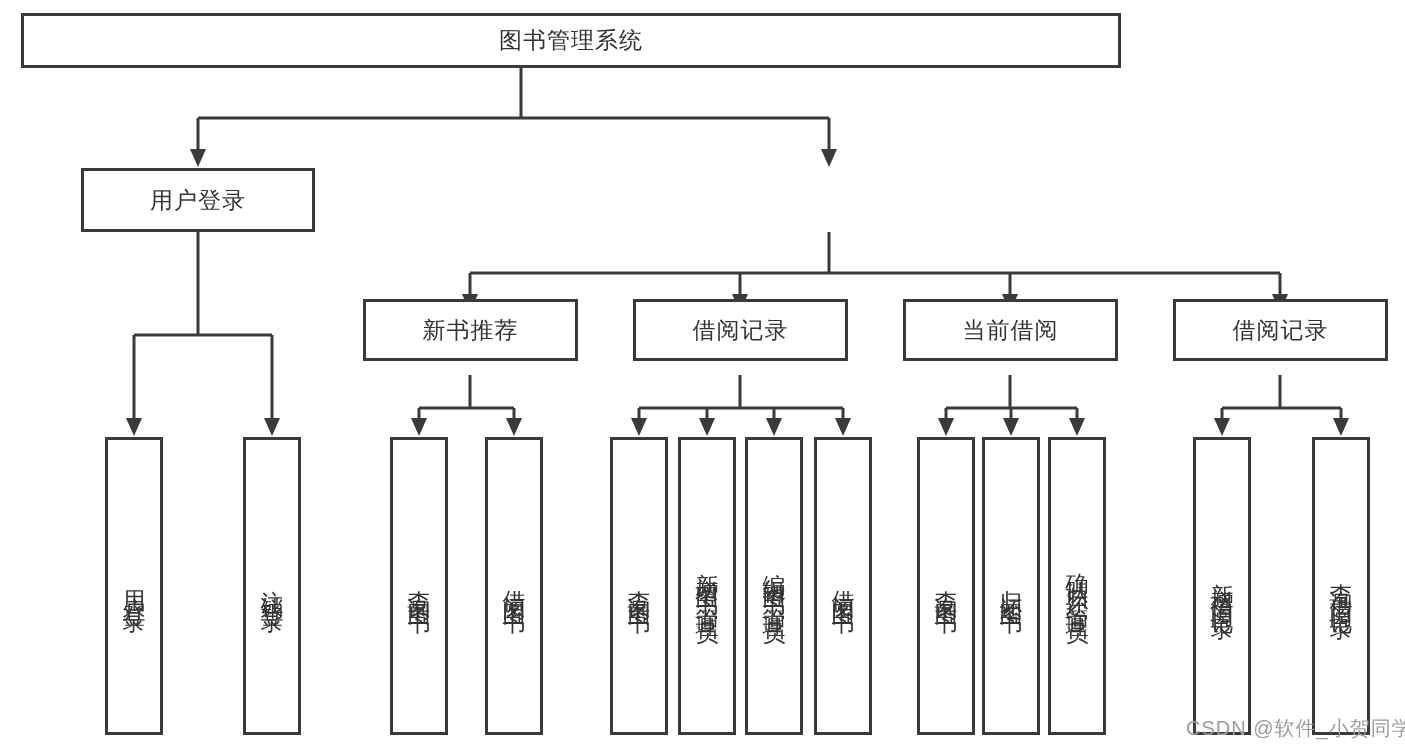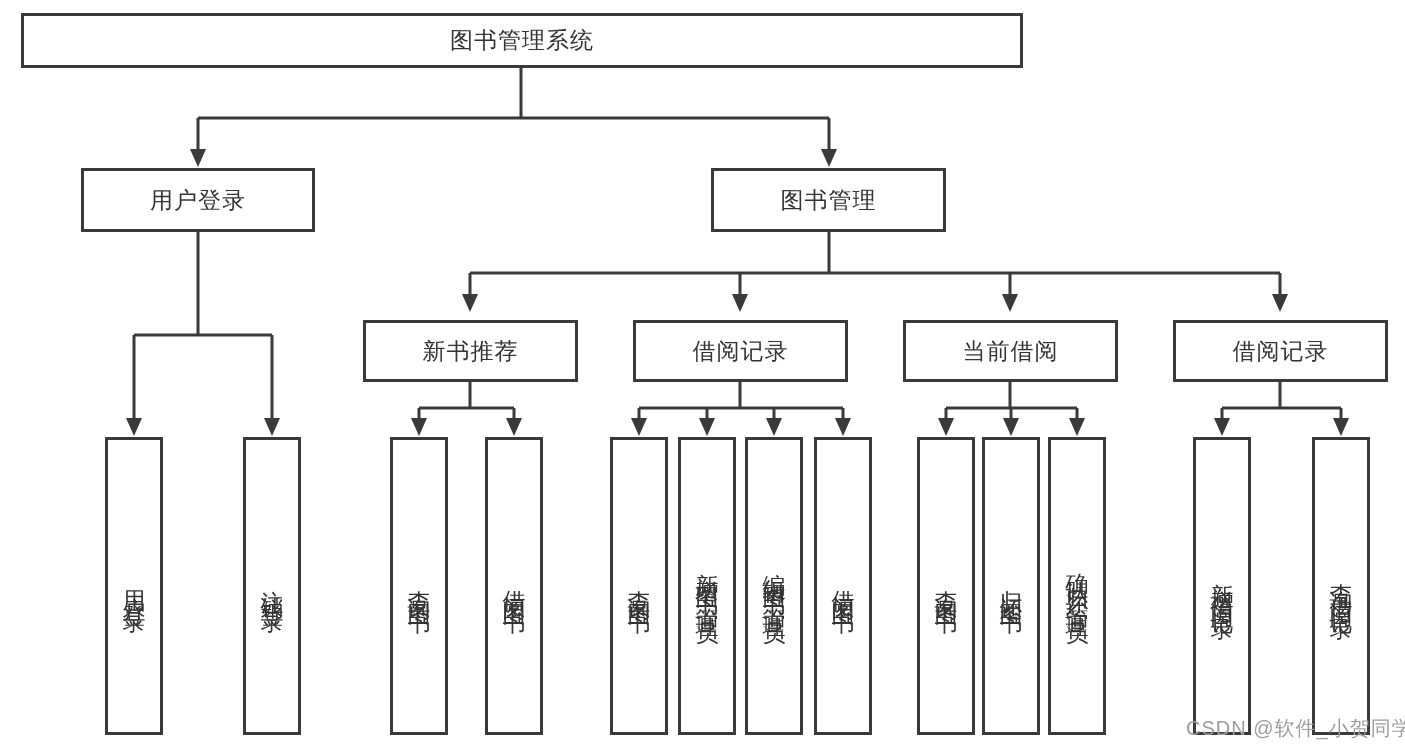--- a/index.html
+++ b/index.html
@@ -43,26 +43,26 @@
     width: 58px;
     top: 437px;
     height: 298px;
     font-size: 23px;
     writing-mode: vertical-rl;
     text-orientation: mixed;
     letter-spacing: 7px;
     line-height: 1;
   }
   
-  .n-root   { left: 21px;  top: 13px;  width: 1002px; height: 55px; }
+  .n-root   { left: 21px;  top: 13px;  width: 1100px; height: 55px; }
   
   .n-login  { left: 81px;  top: 168px; width: 234px;  height: 64px; }
   .n-mgmt   { left: 711px; top: 168px; width: 235px;  height: 64px; }
   
-  .lv2      { top: 320px; width: 215px; height: 62px; }
+  .lv2      { top: 299px; width: 215px; height: 62px; }
   .n-rec    { left: 363px;  }
   .n-borrow { left: 633px;  }
   .n-cur    { left: 903px; align-items: center;  }
   .n-hist   { left: 1173px; }
   
   .v1  { left: 105px; }
   .v2  { left: 243px; }
   .v3  { left: 390px; }
   .v4  { left: 485px; }
   .v5  { left: 610px; }
@@ -142,23 +142,20 @@
     </g>
   </svg>
 
   <div class="node hbox n-root">
     <span>图书管理系统</span>
   </div>
 
   <div class="node hbox n-login">
     <span>用户登录</span>
   </div>
-  <div class="node hbox n-mgmt">
-    <span>图书管理</span>
-  </div>
 
   <div class="node hbox lv2 n-rec">
     <span>新书推荐</span>
   </div>
   <div class="node hbox lv2 n-borrow">
     <span>借阅记录</span>
   </div>
   <div class="node hbox lv2 n-cur">
     <span>当前借阅</span>
   </div>

